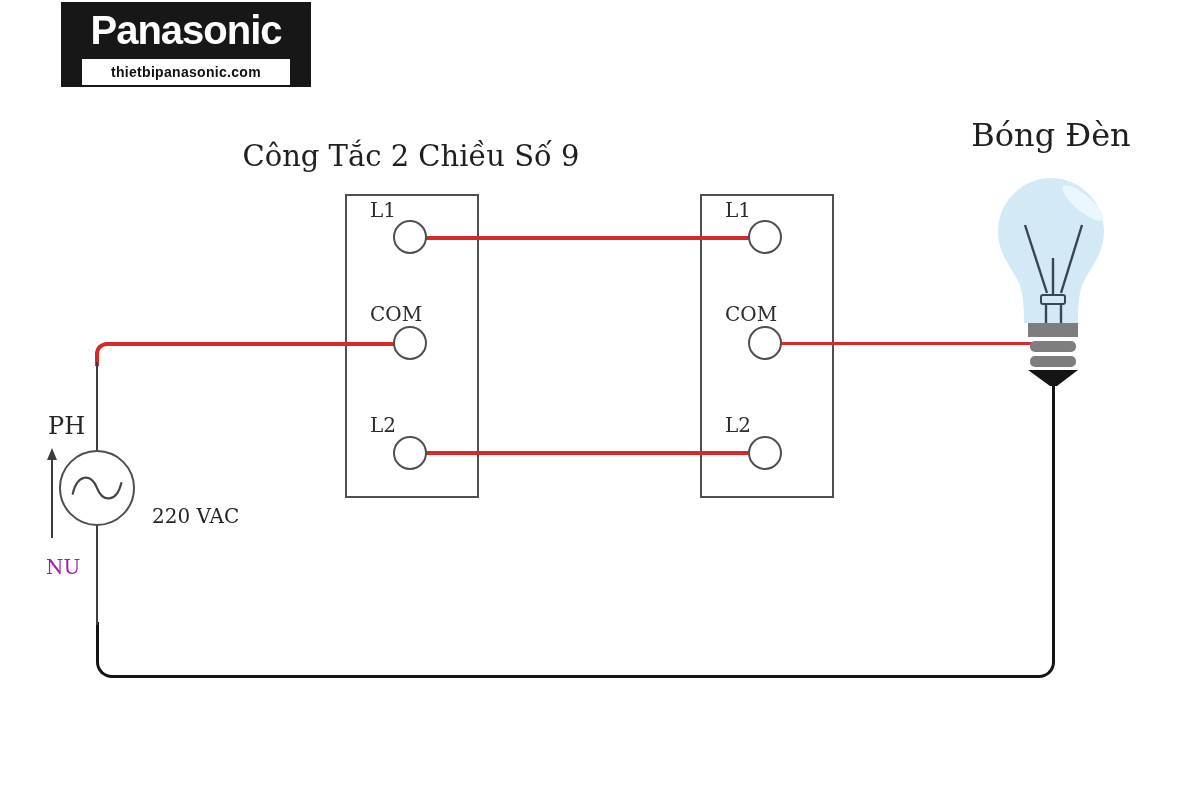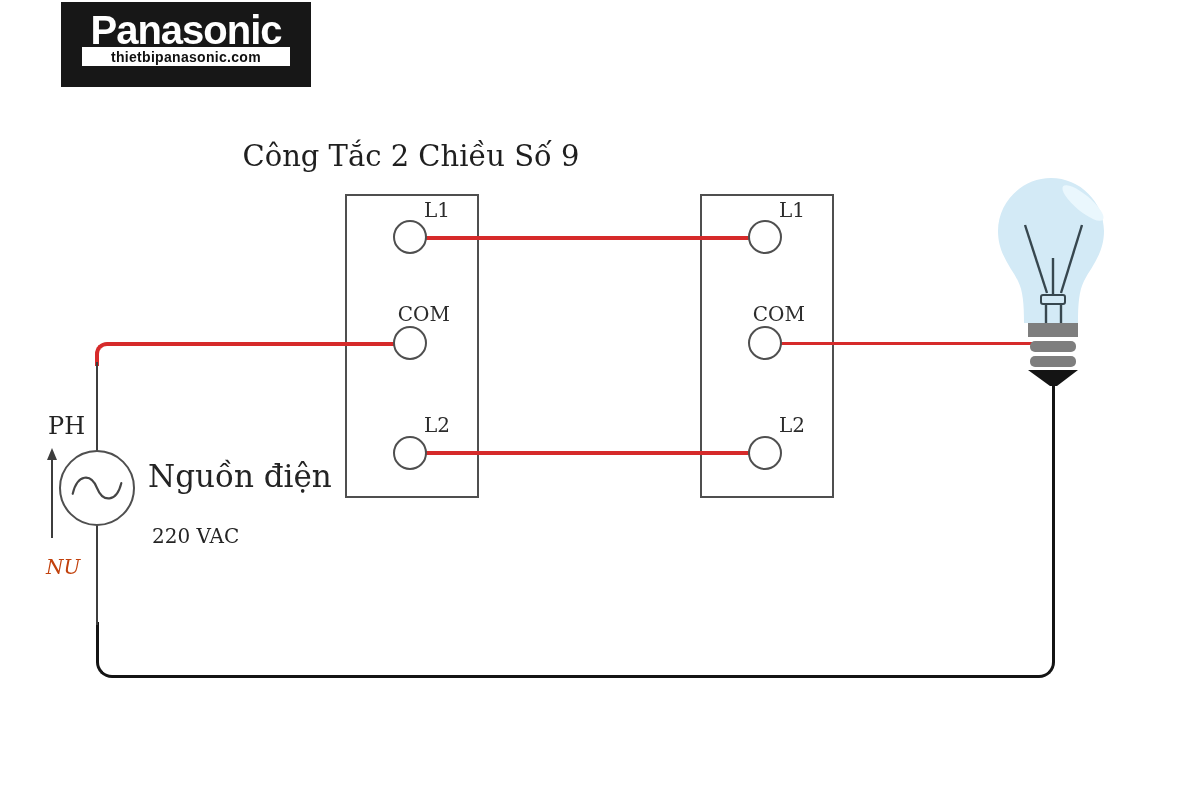--- a/index.html
+++ b/index.html
@@ -7,21 +7,21 @@
     position:relative;width:1200px;height:800px;background:var(--background,#fff);
     font-family:"DejaVu Serif","Liberation Serif",serif;overflow:hidden;
   }
   
   .logo{position:absolute;left:61px;top:2px;width:250px;height:85px;background:var(--logo-bg);text-decoration:underline;}
   .logo-brand{
     position:absolute;left:0;top:6px;width:100%;text-align:center;
     font-family:"Liberation Sans","DejaVu Sans",sans-serif;font-weight:bold;
     font-size:40px;letter-spacing:-1px;color:var(--logo-text);
   }
-  .logo-bar{position:absolute;left:21px;top:45px;width:208px;height:19px;background:#fff;
+  .logo-bar{position:absolute;left:21px;top:57px;width:208px;height:26px;background:#fff;
     display:flex;align-items:center;justify-content:center;}
   .logo-site{font-family:"Liberation Sans","DejaVu Sans",sans-serif;font-weight:bold;
     font-size:14px;color:#101010;letter-spacing:.3px;}
   
   .title{position:absolute;color:var(--text-dark);text-align:center;white-space:pre;}
   .title-switch{font-size:29px;width:340px;}
   #title-switch1{left:241px;top:139px;}
   #title-switch2{left:598px;top:139px;}
   #bulb-label{left:951px;top:116px;width:200px;font-size:32px;}
   
@@ -42,43 +42,43 @@
   #phase-lower{left:96px;top:524px;width:2px;height:101px;}
   #neutral-left{position:absolute;left:96px;top:622px;width:480px;height:56px;
     border-left:3px solid var(--wire-black);border-bottom:3px solid var(--wire-black);
     border-bottom-left-radius:16px;z-index:1;box-sizing:border-box;}
   #neutral-right{position:absolute;left:576px;top:374px;width:479px;height:304px;
     border-right:3px solid var(--wire-black);border-bottom:3px solid var(--wire-black);
     border-bottom-right-radius:16px;z-index:1;box-sizing:border-box;}
   
   .terminal{position:absolute;width:34px;height:34px;border:2px solid var(--outline-gray);
     border-radius:50%;background:#fff;box-sizing:border-box;z-index:3;}
-  .terminal-label{position:absolute;width:80px;text-align:right;font-size:20px;
+  .terminal-label{position:absolute;width:80px;text-align:left;font-size:20px;
     color:#2c2c2c;z-index:4;}
   
   #s1-l1{left:393px;top:220px;}   #s1-l1-label{left:370px;top:198px;}
   #s1-com{left:393px;top:326px;}  #s1-com-label{left:370px;top:302px;}
   #s1-l2{left:393px;top:436px;}   #s1-l2-label{left:370px;top:413px;}
   
   #s2-l1{left:748px;top:220px;}   #s2-l1-label{left:725px;top:198px;}
   #s2-com{left:748px;top:326px;}  #s2-com-label{left:725px;top:302px;}
   #s2-l2{left:748px;top:436px;}   #s2-l2-label{left:725px;top:413px;}
   
   #src-circle{position:absolute;left:59px;top:450px;width:76px;height:76px;
     border:2px solid var(--outline-gray);border-radius:50%;background:#fff;
     box-sizing:border-box;z-index:3;display:flex;align-items:center;justify-content:center;}
   #src-circle svg path{stroke:#454545;stroke-width:2.2;fill:none;stroke-linecap:round;}
   #arrow-line{left:51px;top:459px;width:2px;height:79px;}
   #arrow-head{position:absolute;left:47px;top:448px;width:0;height:0;z-index:2;
     border-left:5px solid transparent;border-right:5px solid transparent;
     border-bottom:12px solid var(--line-gray);}
   #phase-label{position:absolute;left:48px;top:412px;font-size:24px;color:#242424;}
-  #neutral-label{position:absolute;left:46px;top:555px;font-size:20px;color:#c2410c;font-style:italic;}
+  #neutral-label{position:absolute;left:46px;top:555px;font-size:20px;color:#a21caf;}
   #source-name{position:absolute;left:148px;top:458px;font-size:31px;color:#242424;}
-  #source-voltage{position:absolute;left:152px;top:504px;font-size:20px;color:#242424;margin-top:20px;}
+  #source-voltage{position:absolute;left:152px;top:504px;font-size:20px;color:#242424;}
   
   #bulb-svg{position:absolute;left:988px;top:176px;z-index:4;}
   .bulb-glass{fill:var(--bulb-glass);}
   .bulb-highlight{fill:var(--bulb-highlight);}
   .filament{stroke:#37474f;stroke-width:2.4;fill:none;}
   .holder{stroke:#37474f;stroke-width:2;fill:var(--bulb-glass);}
   .cap{fill:var(--bulb-cap);}
   .tip{fill:var(--wire-black);}
 </style>
 </head>
@@ -87,20 +87,21 @@
 <div class="canvas">
 
   <div class="logo">
     <div class="logo-brand">Panasonic</div>
     <div class="logo-bar">
       <span class="logo-site">thietbipanasonic.com</span>
     </div>
   </div>
 
   <div class="title title-switch" id="title-switch1">Công Tắc 2 Chiều Số 9</div>
+  <div class="title" id="bulb-label">Bóng Đèn</div>
 
   <div id="neutral-left"></div>
   <div id="neutral-right"></div>
 
   <div class="switch-box" id="switch1-box"></div>
   <div class="switch-box" id="switch2-box"></div>
 
   <div class="wire-red" id="wire-l1"></div>
   <div class="wire-red" id="wire-l2"></div>
   <div class="wire-red" id="wire-com2-bulb"></div>
@@ -125,21 +126,20 @@
 
   <div id="phase-label">PH</div>
   <div id="neutral-label">NU</div>
   <div id="arrow-head"></div>
   <div class="thin-line" id="arrow-line"></div>
   <div id="src-circle">
     <svg width="70" height="70" viewBox="0 0 72 72">
       <path d="M 11 42 C 16 21, 30 21, 36 36 C 42 51, 56 51, 61 31"></path>
     </svg>
   </div>
-  <div id="source-name">Nguồn điện</div>
   <div id="source-voltage">220 VAC</div>
 
   <svg id="bulb-svg" width="128" height="216" viewBox="0 0 128 216">
     <path class="bulb-glass" d="M 63 2 C 92 2 116 26 116 55 C 116 78 103 91 96 105 C 91 115 90 128 90 147 L 36 147 C 36 128 35 115 30 105 C 23 91 10 78 10 55 C 10 26 34 2 63 2 Z"></path>
     <ellipse class="bulb-highlight" cx="95" cy="27" rx="26" ry="8" transform="rotate(40 95 27)"></ellipse>
     <g>
       <line class="filament" x1="37" y1="49" x2="59" y2="117"></line>
       <line class="filament" x1="94" y1="49" x2="73" y2="117"></line>
       <line class="filament" x1="65" y1="82" x2="65" y2="119"></line>
       <rect class="holder" x="53" y="119" width="24" height="9" rx="2"></rect>

